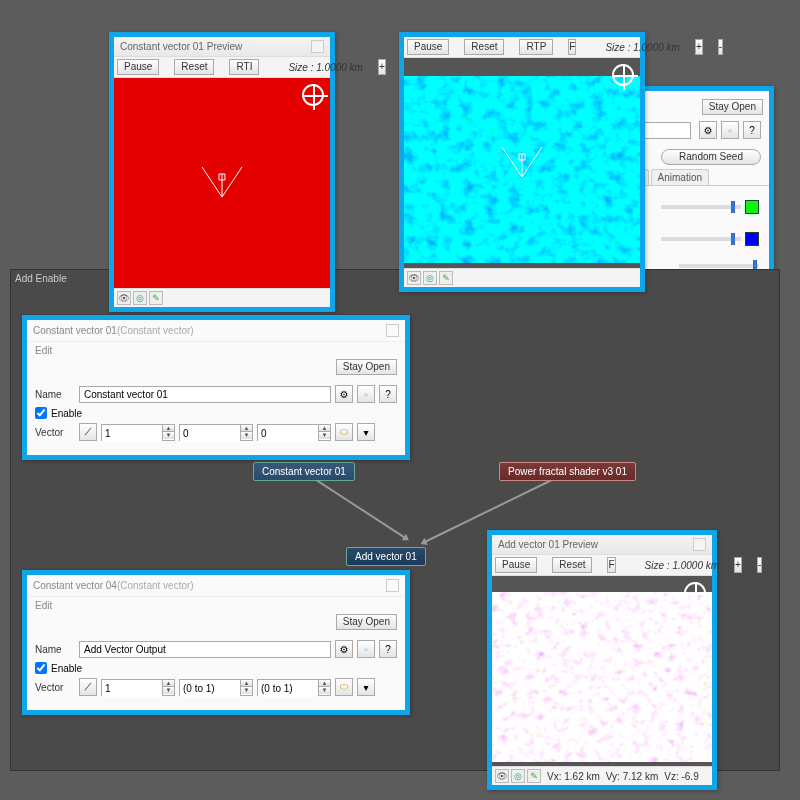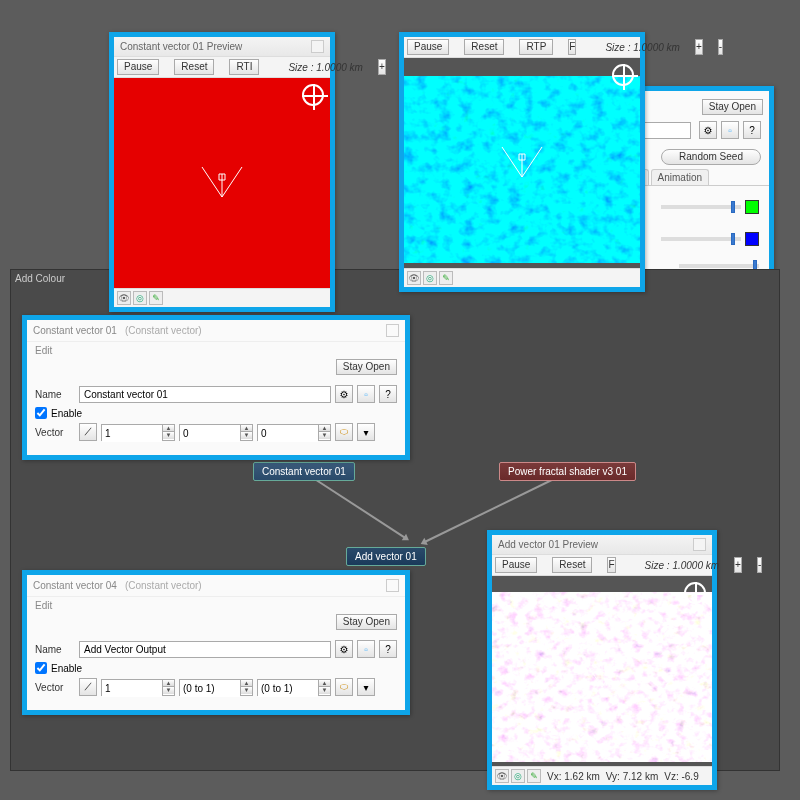--- a/index.html
+++ b/index.html
@@ -27,21 +27,21 @@
   
   .bottom-icons { display: flex; gap: 2px; padding: 2px 3px; background: #f4f4f4; border-top: 1px solid #ddd; align-items: center; }
   .icon-sm { width: 14px; height: 14px; border: 1px solid #bbb; background: #eee; display:inline-flex; align-items:center; justify-content:center; font-size:9px; }
   .eye-icon { color:#555; }
   .target-icon { color:#2a7; }
   .paint-icon { color:#3a3; }
   
   .prop-panel { background: #fafafa; }
   .prop-header { padding: 4px 6px; color: #888; border-bottom: 1px solid #eee; display:flex; justify-content:space-between; align-items:center; }
   .prop-header .ph-title { color: #888; }
-  .prop-header .ph-type { color: #aaa; margin-left: 8px; }
+  .prop-header .ph-type { color: #aaa; }
   .prop-body { padding: 6px 8px 10px; }
   .row { display: flex; align-items: center; gap: 4px; margin: 4px 0; }
   .label { color: #333; width: 40px; }
   input[type=text] { border: 1px solid #aaa; padding: 1px 4px; height: 17px; background: #fff; }
   input[type=checkbox] { width: 12px; height: 12px; }
   .icon-btn { width: 18px; height: 18px; border: 1px solid #aaa; background: linear-gradient(#fff,#e4e4e4); display:inline-flex; align-items:center; justify-content:center; font-size:10px; }
   .spinner { display: inline-flex; border: 1px solid #aaa; height: 17px; background:#fff; }
   .spinner input { border: none; width: 60px; padding: 0 3px; }
   .spinner .sp-btns { display:flex; flex-direction:column; width:12px; border-left:1px solid #aaa; }
   .spinner .sp-btns div { height:7px; background:linear-gradient(#fff,#ddd); font-size:6px; text-align:center; line-height:6px; color:#555; }
@@ -66,21 +66,21 @@
   
   .tab-row { display:flex; gap:2px; border-bottom:1px solid #ccc; padding:0 2px; }
   .tab { padding:2px 6px; border:1px solid #ccc; border-bottom:none; background:#f0f0f0; border-radius:3px 3px 0 0; color:#555; }
   
   .status-text { color:#333; margin-left:4px; white-space:nowrap; }
 </style>
 </head>
 <body>
 
 <div class="node-graph-bg">
-  <span class="node-graph-title">Add Colour</span>
+  <span class="node-graph-title">Add Enable</span>
 </div>
 
 <div class="link" style="left:310px; top:475px; width:113px; transform:rotate(33deg);"></div>
 <div class="link" style="left:560px; top:475px; width:150px; transform:rotate(154deg);"></div>
 
 <div class="node" style="left:253px; top:462px;"><span>Constant vector 01</span></div>
 <div class="node red" style="left:499px; top:462px;"><span>Power fractal shader v3 01</span></div>
 <div class="node dark" style="left:346px; top:535px;"><span>Add vector 01</span></div>
 
 <div class="panel" style="left:109px; top:32px; width:226px;">

